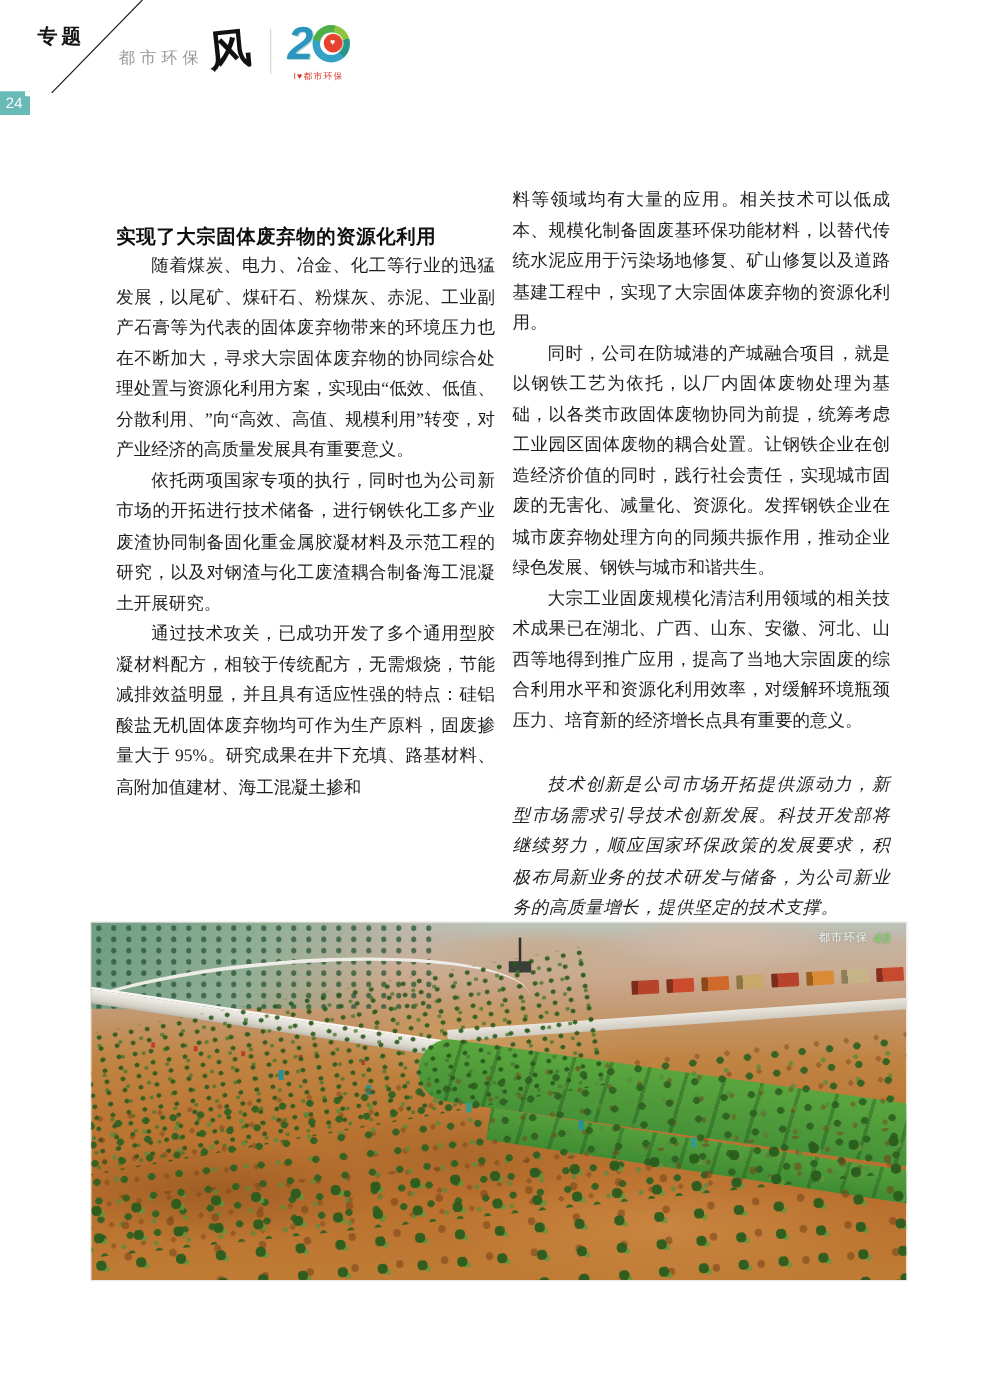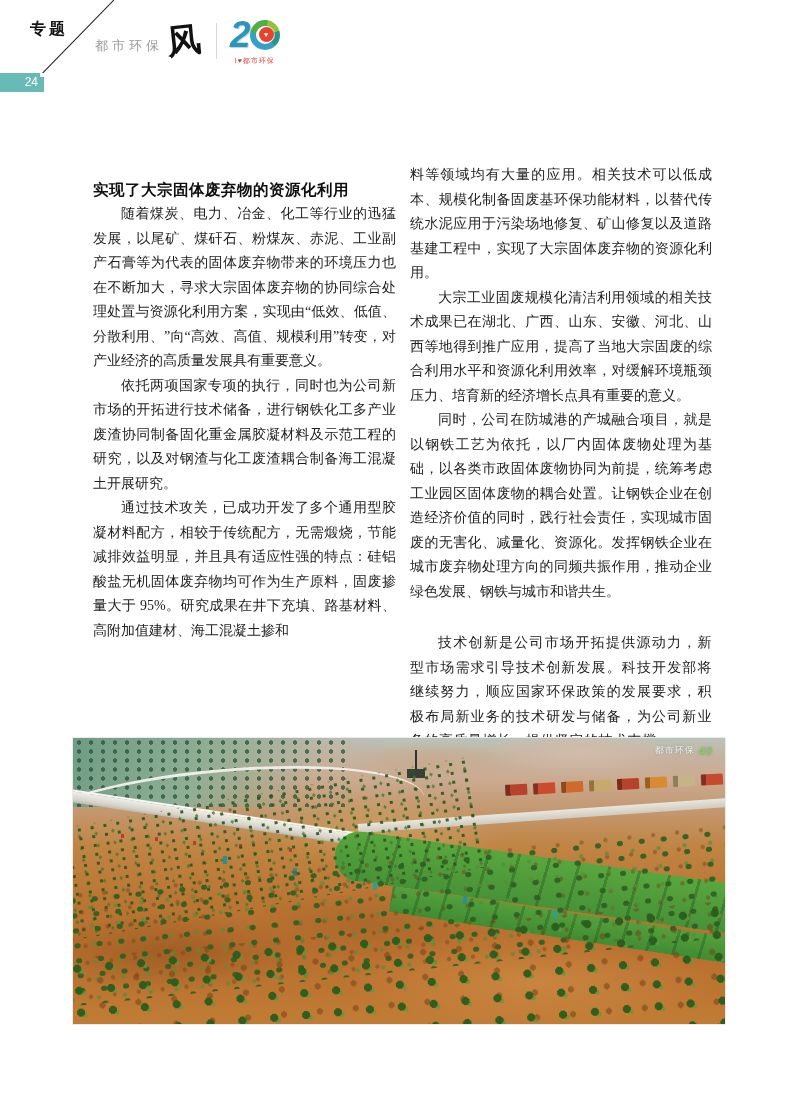--- a/index.html
+++ b/index.html
@@ -39,40 +39,40 @@
   .anniv-zero::before { content:""; position:absolute; inset:6px; background:#fff; border-radius:50%; }
   .anniv-dot {
     position:absolute; width:15px; height:15px; border-radius:50%; background:#e8432e;
     top:7px; left:9px; display:flex; align-items:center; justify-content:center;
     box-shadow:0 0 0 1px rgba(255,255,255,.6);
   }
   .anniv-dot span { color:#fff; font-size:7px; line-height:1; }
   .anniv-tagline { font-size:7px; color:#d93a2b; letter-spacing:1px; margin-top:3px; white-space:nowrap; }
 
   .page-tab {
-    position:absolute; left:0; top:73px; width:44px; height:19px; background:#68bab6;
+    position:absolute; left:0; top:73px; width:24px; height:19px; background:#68bab6;
     color:#fff; font-size:12px; line-height:19px; text-align:right; padding-right:6px;
   }
   .page-tab .notch { position:absolute; right:0; top:0; width:4px; height:4px; background:#fff; }
 
   
   .col {
     position:absolute; font-family:"Liberation Serif","DejaVu Serif",serif;
     font-size:14px; line-height:24.5px; text-align:justify; color:#1d1d1d;
   }
   .col-left  { left:93px;  top:177px; width:303px; }
-  .col-right { left:410px; top:163px; width:302px; }
+  .col-right { left:410px; top:149px; width:302px; }
   .article-title {
     font-family:"Liberation Sans","DejaVu Sans",sans-serif; font-size:15.5px;
     font-weight:700; color:#0f0f0f; margin:0; line-height:25px; letter-spacing:.5px;
   }
   .col p { margin:0; text-indent:2em; }
   .col p.cont { text-indent:0; }
   .closing-note {
-    margin-top:27px !important; letter-spacing:.5px; color:#222;
+    margin-top:27px !important; font-style:italic; letter-spacing:.5px; color:#222;
   }
   .byline {
     margin-top:6px; text-align:right;
     font-family:"Liberation Sans","DejaVu Sans",sans-serif;
     font-weight:700; font-size:14.5px; color:#111;
   }
 
   
   .photo {
     position:absolute; left:72px; top:737px; width:654px; height:288px; margin:0;
@@ -214,22 +214,22 @@
 
   <section class="col col-left">
     <h1 class="article-title">实现了大宗固体废弃物的资源化利用</h1>
     <p>随着煤炭、电力、冶金、化工等行业的迅猛发展，以尾矿、煤矸石、粉煤灰、赤泥、工业副产石膏等为代表的固体废弃物带来的环境压力也在不断加大，寻求大宗固体废弃物的协同综合处理处置与资源化利用方案，实现由“低效、低值、分散利用、”向“高效、高值、规模利用”转变，对产业经济的高质量发展具有重要意义。</p>
     <p>依托两项国家专项的执行，同时也为公司新市场的开拓进行技术储备，进行钢铁化工多产业废渣协同制备固化重金属胶凝材料及示范工程的研究，以及对钢渣与化工废渣耦合制备海工混凝土开展研究。</p>
     <p>通过技术攻关，已成功开发了多个通用型胶凝材料配方，相较于传统配方，无需煅烧，节能减排效益明显，并且具有适应性强的特点：硅铝酸盐无机固体废弃物均可作为生产原料，固废掺量大于 95%。研究成果在井下充填、路基材料、高附加值建材、海工混凝土掺和</p>
   </section>
 
   <section class="col col-right">
     <p class="cont">料等领域均有大量的应用。相关技术可以低成本、规模化制备固废基环保功能材料，以替代传统水泥应用于污染场地修复、矿山修复以及道路基建工程中，实现了大宗固体废弃物的资源化利用。</p>
+    <p>同时，公司在防城港的产城融合项目，就是以钢铁工艺为依托，以厂内固体废物处理为基础，以各类市政固体废物协同为前提，统筹考虑工业园区固体废物的耦合处置。让钢铁企业在创造经济价值的同时，践行社会责任，实现城市固废的无害化、减量化、资源化。发挥钢铁企业在城市废弃物处理方向的同频共振作用，推动企业绿色发展、钢铁与城市和谐共生。</p>
     <p>大宗工业固废规模化清洁利用领域的相关技术成果已在湖北、广西、山东、安徽、河北、山西等地得到推广应用，提高了当地大宗固废的综合利用水平和资源化利用效率，对缓解环境瓶颈压力、培育新的经济增长点具有重要的意义。</p>
-    <p>同时，公司在防城港的产城融合项目，就是以钢铁工艺为依托，以厂内固体废物处理为基础，以各类市政固体废物协同为前提，统筹考虑工业园区固体废物的耦合处置。让钢铁企业在创造经济价值的同时，践行社会责任，实现城市固废的无害化、减量化、资源化。发挥钢铁企业在城市废弃物处理方向的同频共振作用，推动企业绿色发展、钢铁与城市和谐共生。</p>
     <p class="closing-note">技术创新是公司市场开拓提供源动力，新型市场需求引导技术创新发展。科技开发部将继续努力，顺应国家环保政策的发展要求，积极布局新业务的技术研发与储备，为公司新业务的高质量增长，提供坚定的技术支撑。</p>
     <div class="byline">科技开发部 蒋庆肯</div>
   </section>
 
   <figure class="photo">
     <div class="ph-distant-trees"></div>
     <div class="ph-wall"></div>
     <div class="ph-road-main"></div>
     <div class="ph-road-branch"></div>
     <div class="ph-grass-upper"></div>

